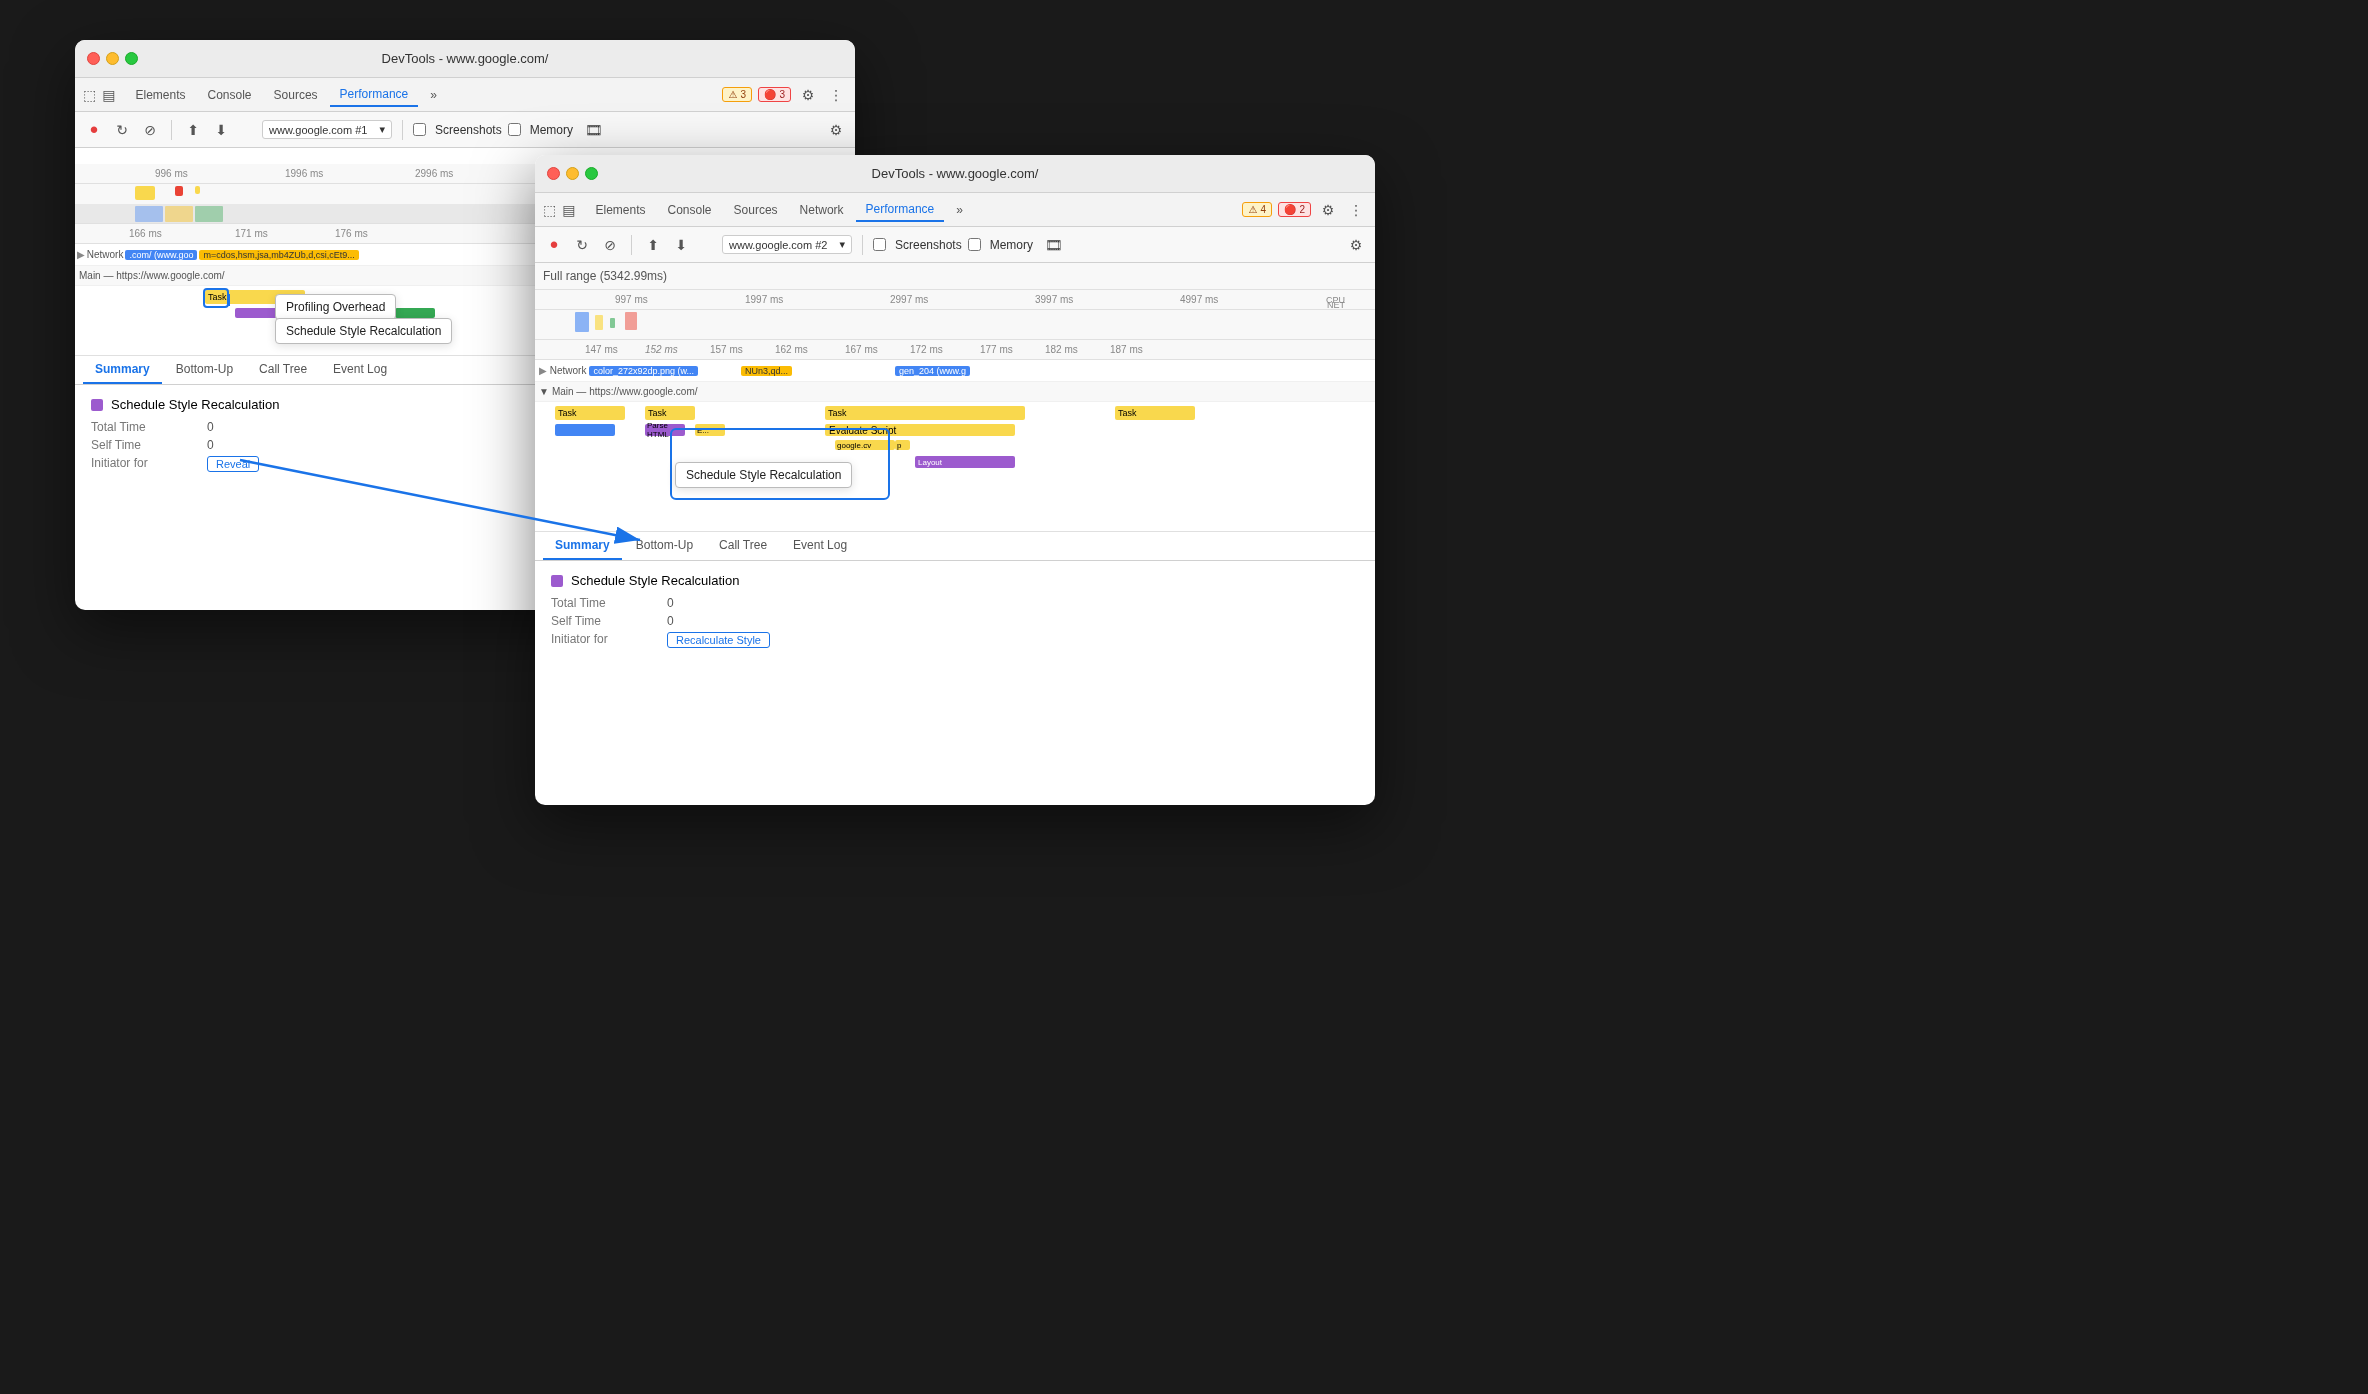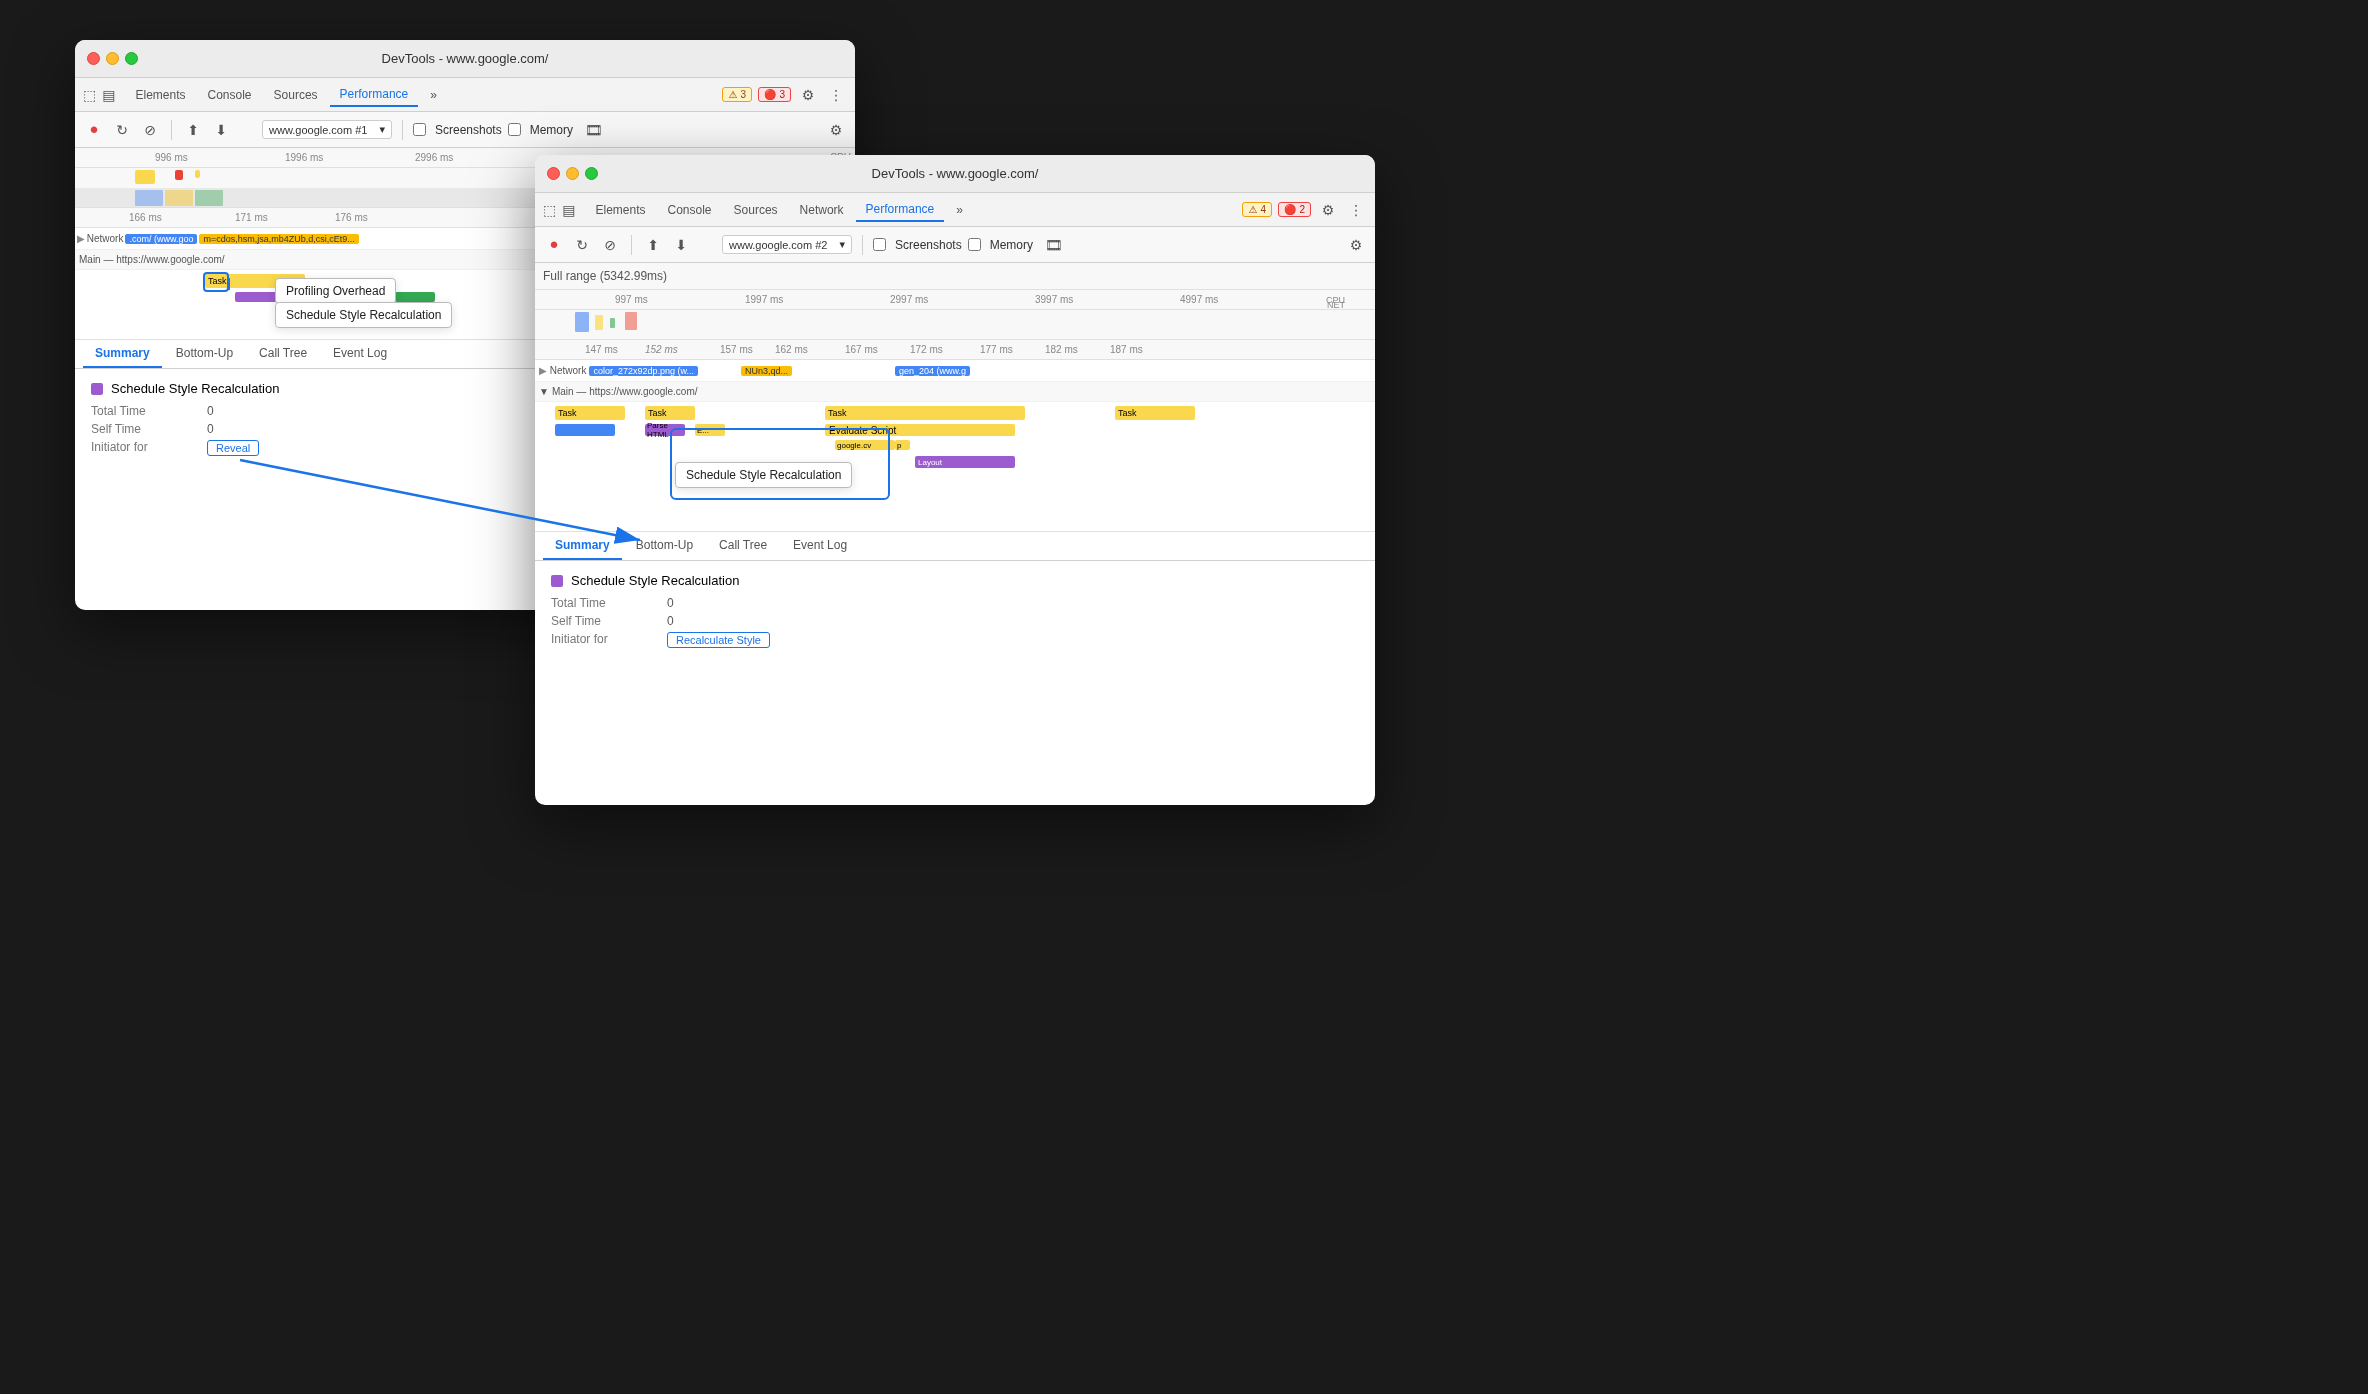--- a/index.html
+++ b/index.html
@@ -353,21 +353,21 @@
     </div>
     <div class="toolbar-separator"></div>
     <input type="checkbox" style="">
     <span>Screenshots</span>
     <input type="checkbox" style="">
     <span>Memory</span>
     <span style="margin-left:6px; font-size:14px;">🎞</span>
     <span style="margin-left:auto;" class="toolbar-btn">⚙</span>
   </div>
 
-  <div class="timeline-area" style="height:60px; position:relative; background:#f8f8f8; border-bottom:1px solid #e0e0e0; overflow:hidden;">
+  <div class="timeline-area" style="height:60px; position:relative; background:#f8f8f8; border-bottom:1px solid #e0e0e0; overflow:hidden;margin-top:16px;">
     <div class="timeline-ruler" style="height:20px;">
       <span style="left:80px;">996 ms</span>
       <span style="left:210px;">1996 ms</span>
       <span style="left:340px;">2996 ms</span>
       <span style="right:4px;">CPU</span>
       <span style="right:4px; top:10px;">NET</span>
     </div>
 
     <div style="height:20px; position:relative; overflow:hidden;">
       <div style="position:absolute; left:60px; top:2px; width:20px; height:14px; background:#f9d84d; border-radius:2px;"></div>
@@ -515,21 +515,21 @@
       <div style="position:absolute; left:40px; top:2px; width:14px; height:20px; background:#4285f4; border-radius:1px; opacity:0.6;"></div>
       <div style="position:absolute; left:60px; top:5px; width:8px; height:15px; background:#f9d84d; border-radius:1px; opacity:0.7;"></div>
       <div style="position:absolute; left:75px; top:8px; width:5px; height:10px; background:#34a853; border-radius:1px; opacity:0.6;"></div>
       <div style="position:absolute; left:90px; top:2px; width:12px; height:18px; background:#ea4335; border-radius:1px; opacity:0.5;"></div>
     </div>
   </div>
 
   <div class="timeline-ruler" style="position:relative; height:20px; border-bottom:1px solid #e0e0e0; padding-left:50px;">
     <span style="left:50px;">147 ms</span>
     <span style="left:110px;font-style:italic;">152 ms</span>
-    <span style="left:185px;">157 ms</span>
+    <span style="left:175px;">157 ms</span>
     <span style="left:240px;">162 ms</span>
     <span style="left:310px;">167 ms</span>
     <span style="left:375px;">172 ms</span>
     <span style="left:445px;">177 ms</span>
     <span style="left:510px;">182 ms</span>
     <span style="left:575px;">187 ms</span>
   </div>
 
   <div class="track" style="height:22px; background:#fff; border-bottom:1px solid #f0f0f0; padding-left:4px;">
     <span style="font-size:10px; color:#555; display:flex; align-items:center; gap:3px;">

